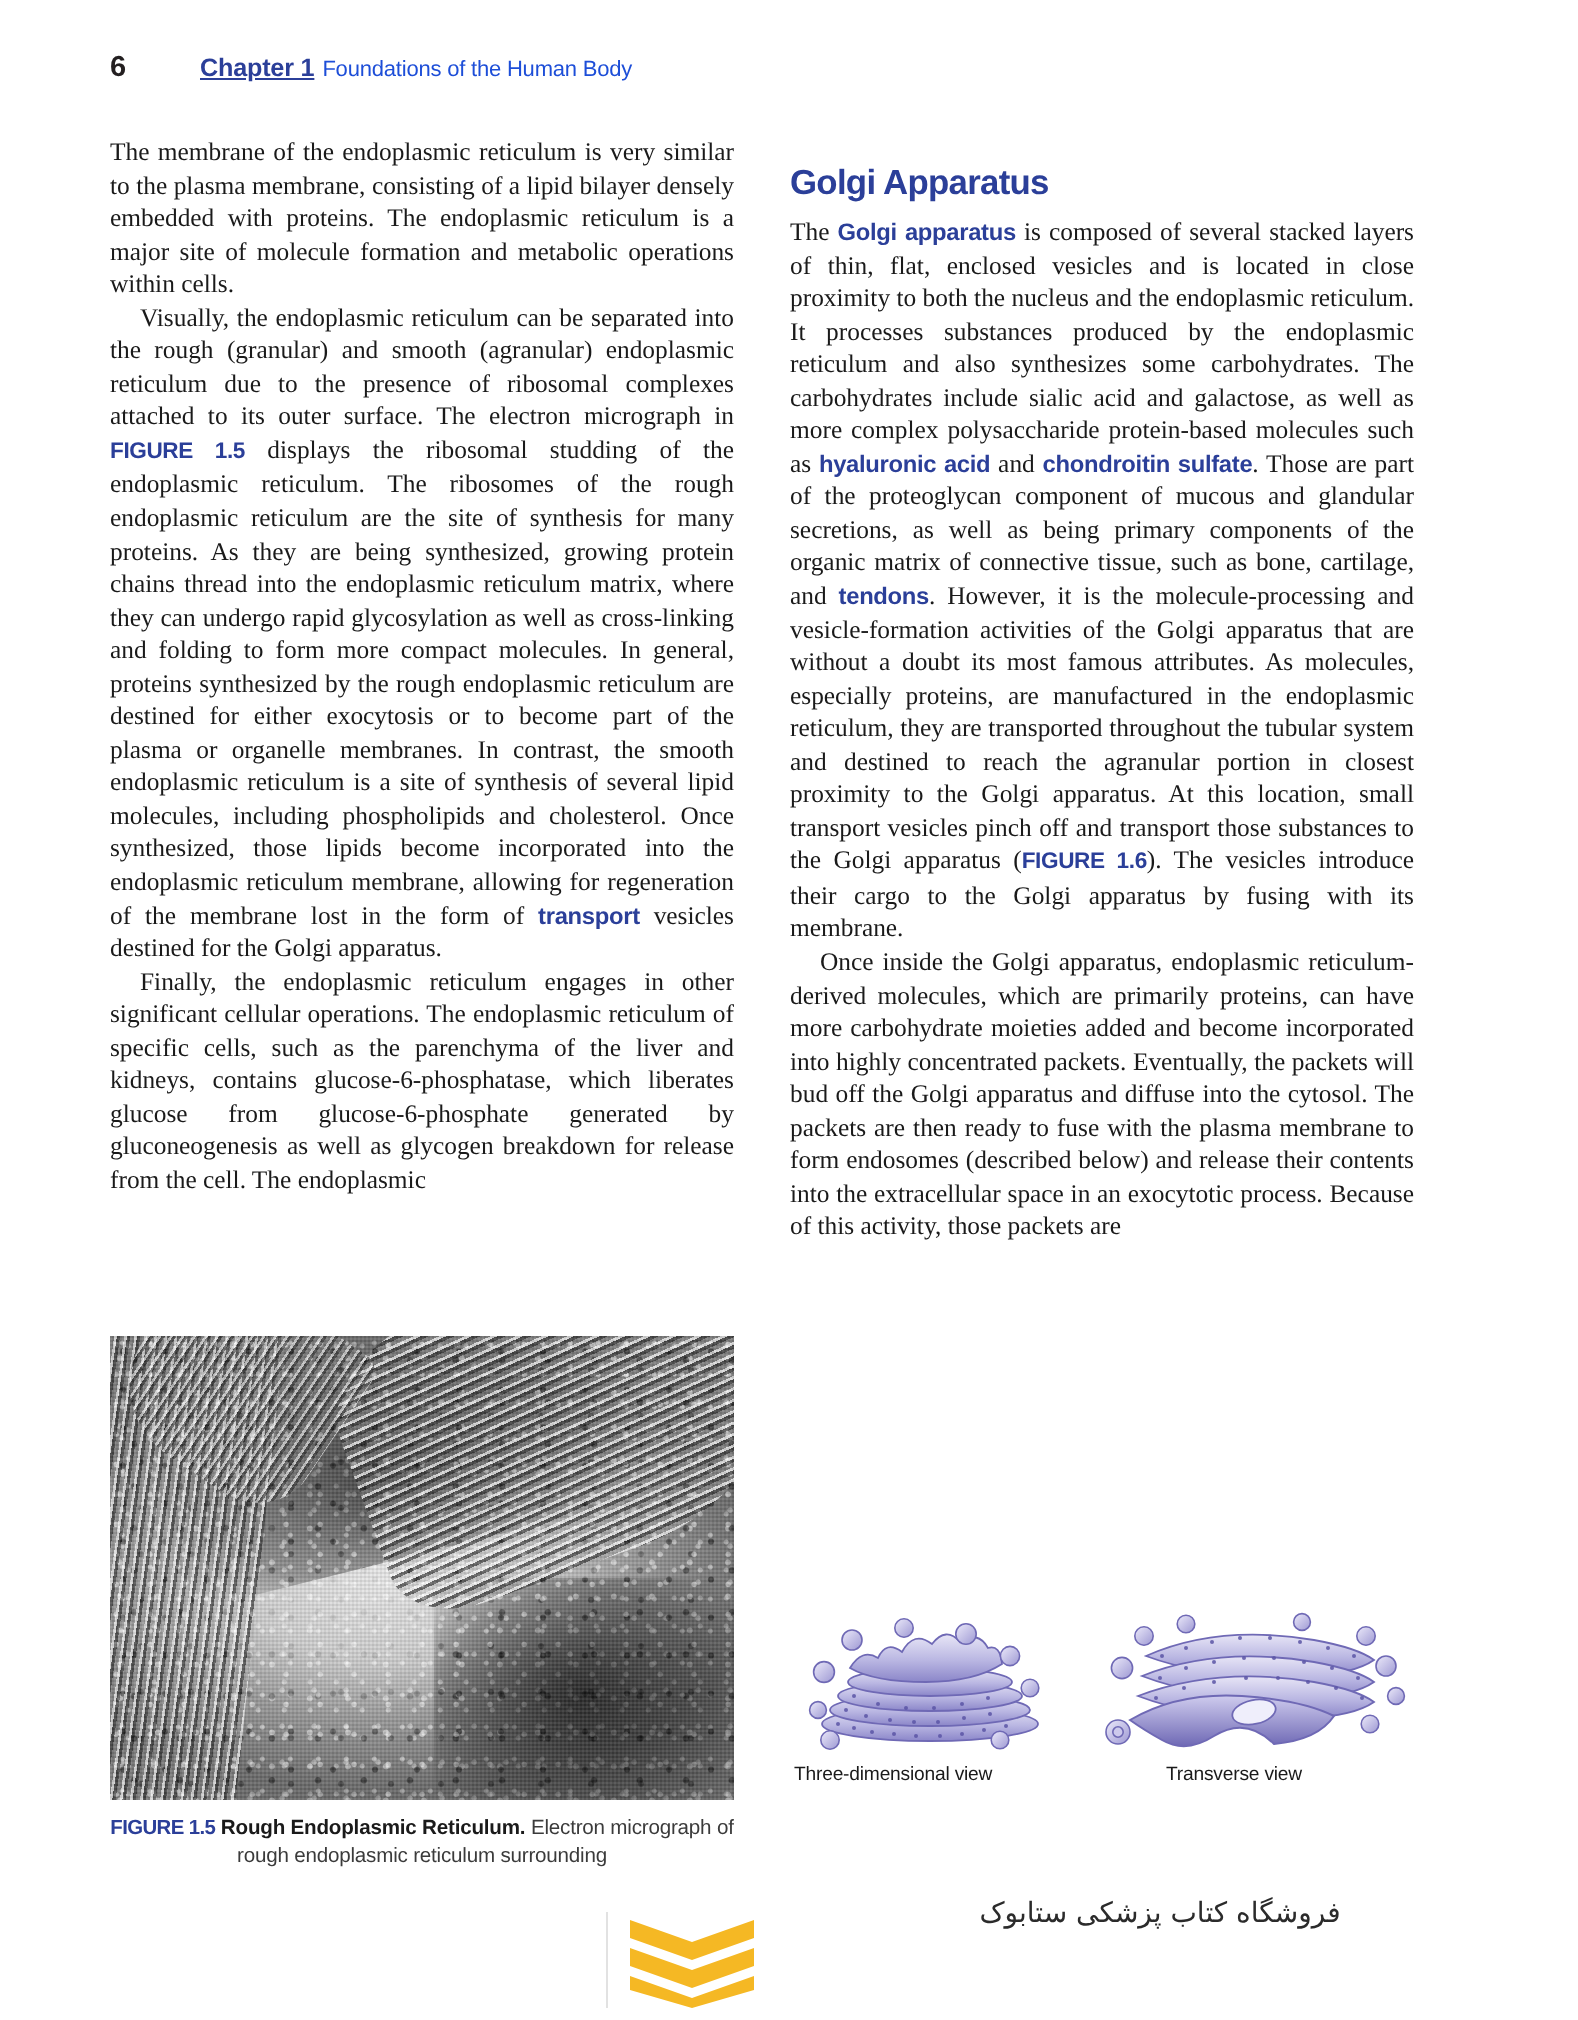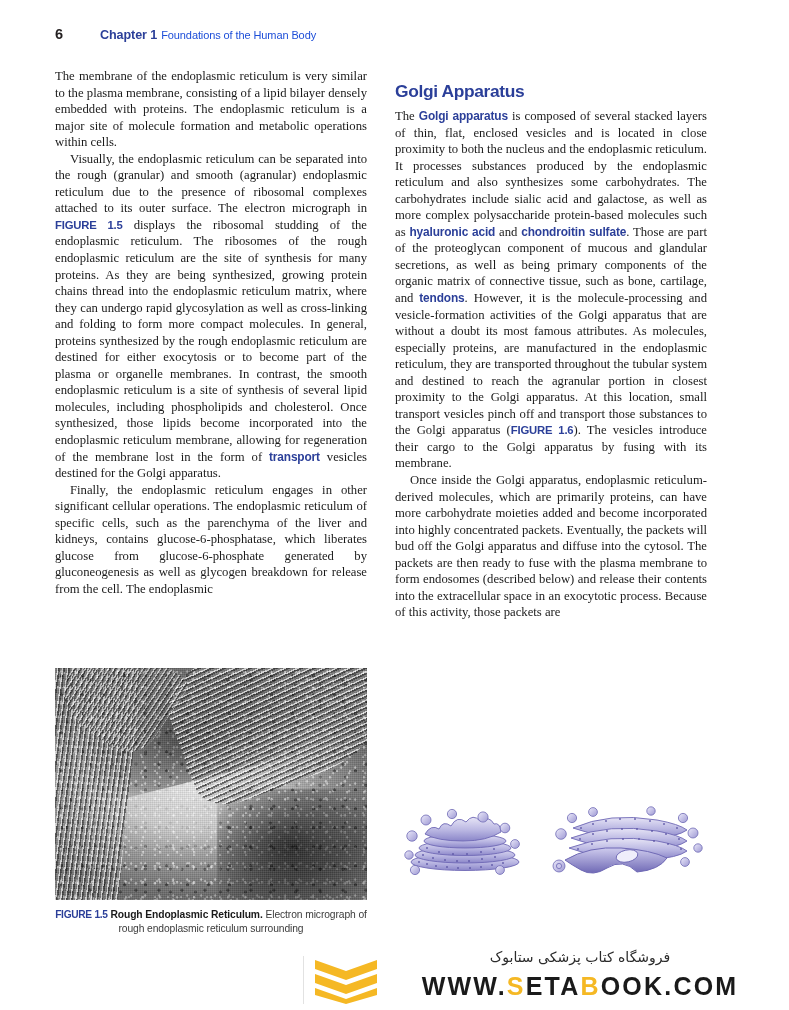--- a/index.html
+++ b/index.html
@@ -39,20 +39,21 @@
     font-weight: bold;
     font-size: 14.5px;
     color: #231f20;
     width: 45px;
   }
   #head-chapter {
     font-weight: bold;
     font-size: 12.6px;
     color: #2b3f99;
     letter-spacing: -0.1px;
+    text-decoration: underline;
   }
   #head-title {
     font-size: 11px;
     color: #1d4ed8;
     margin-left: 4px;
     letter-spacing: -0.1px;
   }
 
   
   .col {
@@ -483,34 +484,37 @@
             <circle cx="288" cy="18" r="4.6" fill="url(#gves)"></circle>
             <circle cx="298" cy="33" r="5.0" fill="url(#gves)"></circle>
             <circle cx="303" cy="48" r="4.2" fill="url(#gves)"></circle>
             <circle cx="164" cy="66" r="6.0" fill="url(#gves)"></circle>
             <circle cx="164" cy="66" r="2.6" fill="#cdc9ec"></circle>
             <circle cx="290" cy="62" r="4.4" fill="url(#gves)"></circle>
           </g>
         </g>
       </svg>
     </div>
+    <div class="view-labels">
+      <span class="vl-left">Three-dimensional view</span>
+      <span class="vl-right">Transverse view</span>
+    </div>
   </div>
 
 </div>
 
 <div id="banner">
 
   <div id="logo-mark">
     <div id="logo-persian-sub">فروشگاه اینترنتی کتاب</div>
     <div id="logo-divider"></div>
     <div id="logo-chevrons">
       <svg width="66" height="46" viewBox="0 0 66 46">
         <path d="M2 2 L33 13 L64 2 L64 11 L33 22 L2 11 Z" fill="#f5b824"></path>
         <path d="M2 16 L33 27 L64 16 L64 25 L33 36 L2 25 Z" fill="#f5b824"></path>
         <path d="M2 30 L33 41 L64 30 L64 37 L33 46 L2 37 Z" fill="#f5b824"></path>
       </svg>
     </div>
   </div>
 
   <div id="banner-persian">فروشگاه کتاب پزشکی ستابوک</div>
 
-  <div id="banner-url"><span>WWW.</span><span class="hl">S</span><span>ETA</span><span class="hl">B</span><span>OOK.COM</span></div>
 </div>
 
 </body></html>

